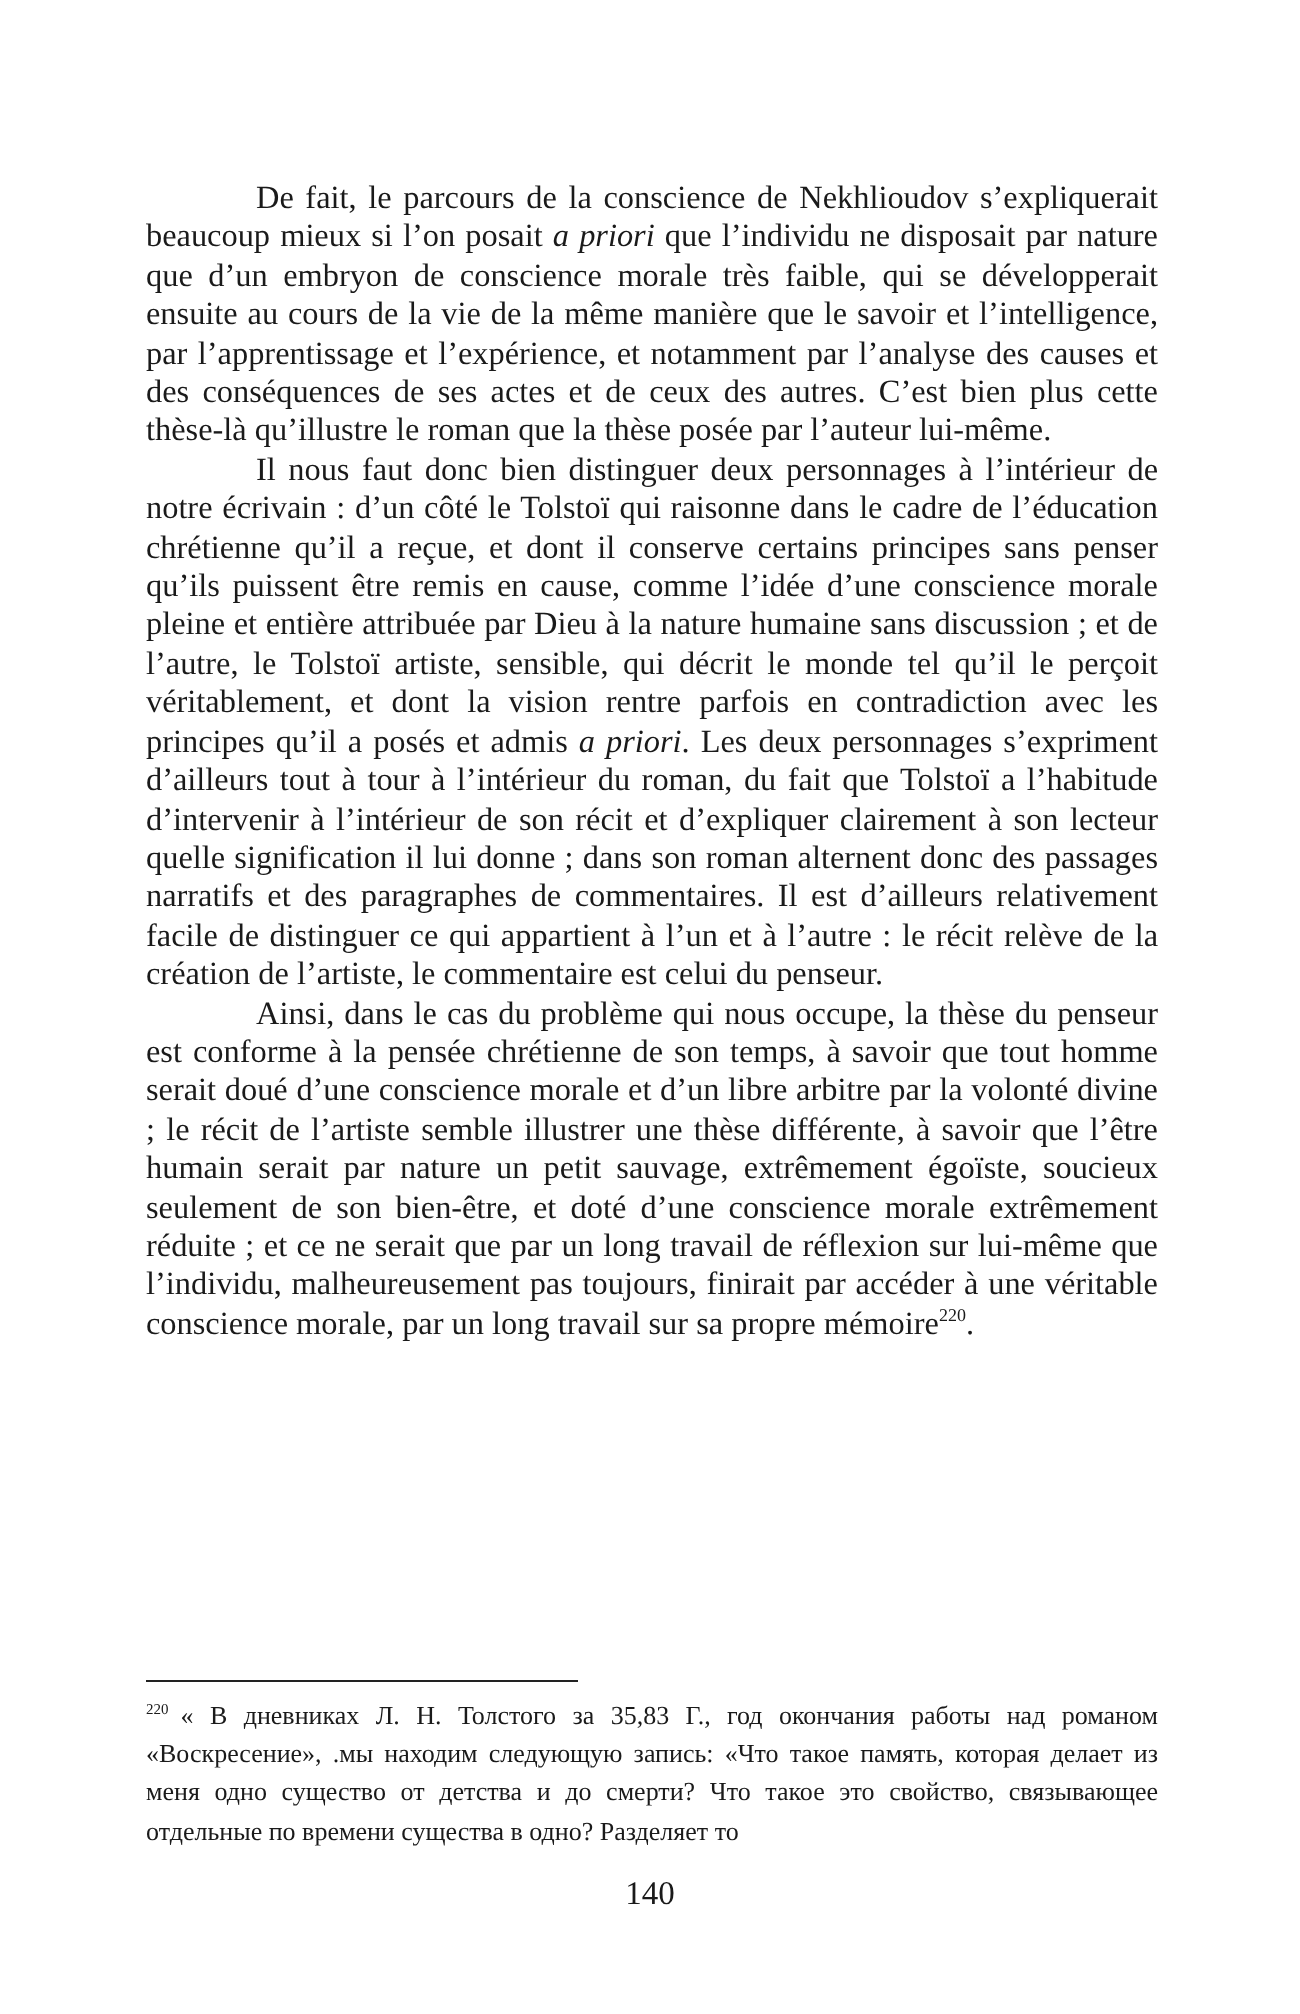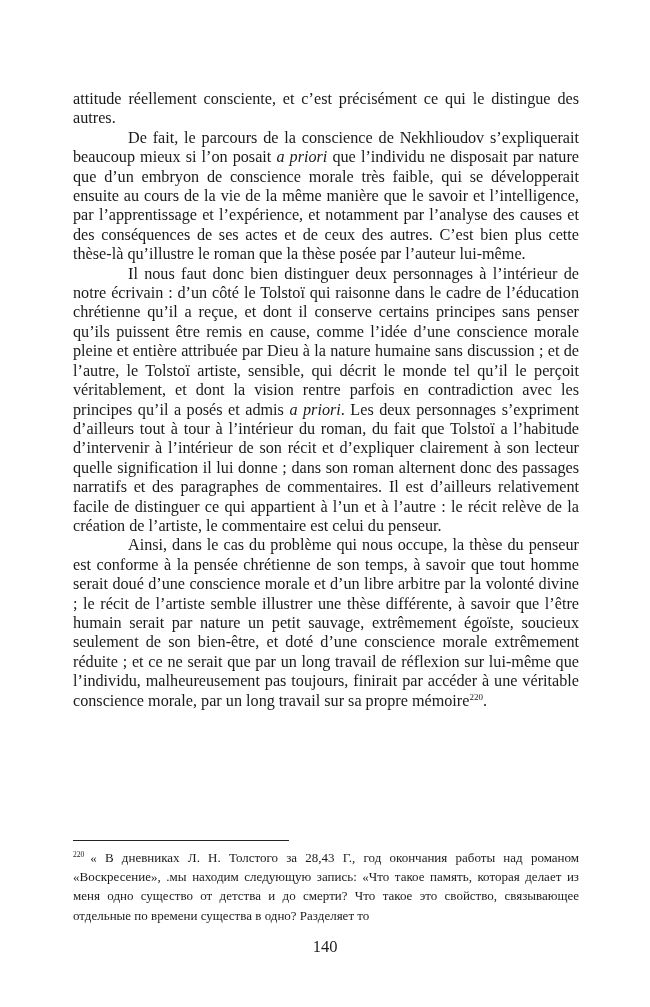--- a/index.html
+++ b/index.html
@@ -12,25 +12,24 @@
   em { }
   .fn-rule { position:absolute; left:73px; top:840px; width:216px; height:0; border-top:1px solid #222; }
   .footnote { position:absolute; left:73px; top:848px; width:506px; font-family:"Liberation Serif", serif; font-size:13px; line-height:19.2px; text-align:justify; color:#1a1a1a; }
   .footnote .fn-num { font-size:7.5px; vertical-align:super; line-height:0; margin-right:6px; }
   .page-number { position:absolute; left:0; width:650px; top:937px; text-align:center; font-family:"Liberation Serif", serif; font-size:16.5px; color:#1a1a1a; }
 </style>
 </head>
 <body>
 
 <div class="page body-text" id="body">
-    <p class="noindent"><span>attitude réellement consciente, et c’est précisément ce qui le distingue des autres.</span></p>
     <p class="indent"><span>De fait, le parcours de la conscience de Nekhlioudov s’expliquerait beaucoup mieux si l’on posait </span><em>a priori</em><span> que l’individu ne disposait par nature que d’un embryon de conscience morale très faible, qui se développerait ensuite au cours de la vie de la même manière que le savoir et l’intelligence, par l’apprentissage et l’expérience, et notamment par l’analyse des causes et des conséquences de ses actes et de ceux des autres. C’est bien plus cette thèse-là qu’illustre le roman que la thèse posée par l’auteur lui-même.</span></p>
     <p class="indent"><span>Il nous faut donc bien distinguer deux personnages à l’intérieur de notre écrivain : d’un côté le Tolstoï qui raisonne dans le cadre de l’éducation chrétienne qu’il a reçue, et dont il conserve certains principes sans penser qu’ils puissent être remis en cause, comme l’idée d’une conscience morale pleine et entière attribuée par Dieu à la nature humaine sans discussion ; et de l’autre, le Tolstoï artiste, sensible, qui décrit le monde tel qu’il le perçoit véritablement, et dont la vision rentre parfois en contradiction avec les principes qu’il a posés et admis </span><em>a priori</em><span>. Les deux personnages s’expriment d’ailleurs tout à tour à l’intérieur du roman, du fait que Tolstoï a l’habitude d’intervenir à l’intérieur de son récit et d’expliquer clairement à son lecteur quelle signification il lui donne ; dans son roman alternent donc des passages narratifs et des paragraphes de commentaires. Il est d’ailleurs relativement facile de distinguer ce qui appartient à l’un et à l’autre : le récit relève de la création de l’artiste, le commentaire est celui du penseur.</span></p>
     <p class="indent"><span>Ainsi, dans le cas du problème qui nous occupe, la thèse du penseur est conforme à la pensée chrétienne de son temps, à savoir que tout homme serait doué d’une conscience morale et d’un libre arbitre par la volonté divine ; le récit de l’artiste semble illustrer une thèse différente, à savoir que l’être humain serait par nature un petit sauvage, extrêmement égoïste, soucieux seulement de son bien-être, et doté d’une conscience morale extrêmement réduite ; et ce ne serait que par un long travail de réflexion sur lui-même que l’individu, malheureusement pas toujours, finirait par accéder à une véritable conscience morale, par un long travail sur sa propre mémoire</span><sup>220</sup><span>.</span></p>
   </div>
 
 <div class="fn-rule"></div>
 
 <div class="footnote">
-  <span class="fn-num">220</span><span>« В дневниках Л. Н. Толстого за 28,43 Г., год окончания работы над романом «Воскресение», .мы находим следующую запись: «Что такое память, которая делает из меня одно существо от детства и до смерти? Что такое это свойство, связывающее отдельные по времени существа в одно? Разделяет то</span>
+  <span class="fn-num">220</span><span>« В дневниках Л. Н. Толстого за 35,83 Г., год окончания работы над романом «Воскресение», .мы находим следующую запись: «Что такое память, которая делает из меня одно существо от детства и до смерти? Что такое это свойство, связывающее отдельные по времени существа в одно? Разделяет то</span>
 </div>
 
 <div class="page-number">140</div>
 
 </body></html>

